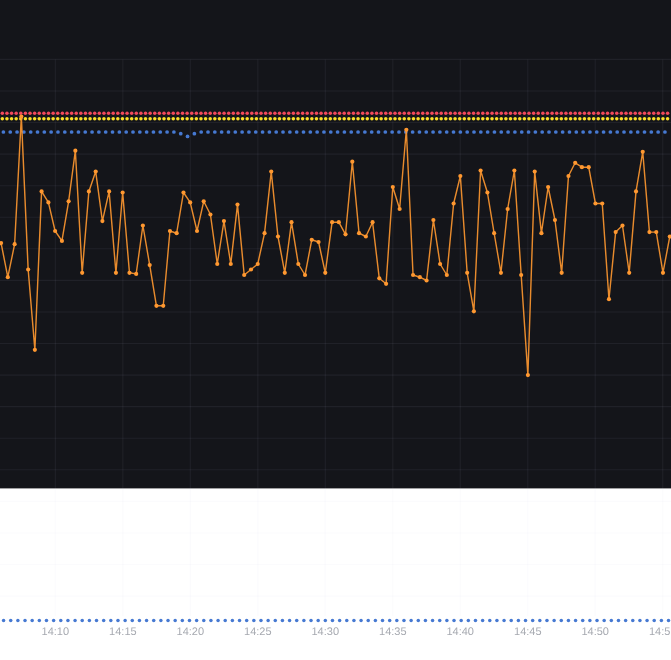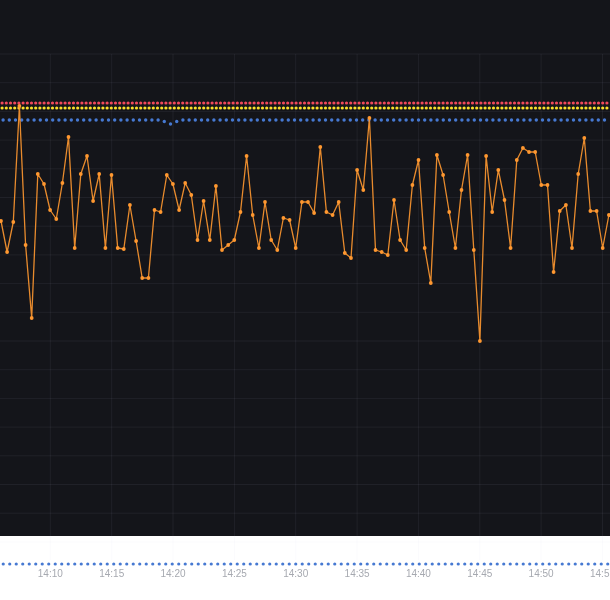--- a/index.html
+++ b/index.html
@@ -1,17 +1,17 @@
 <!DOCTYPE html>
 <html><head>
 <meta charset="utf-8">
 <style>
   html,body{margin:0;padding:0;}
   body{width:610px;height:600px;overflow:hidden;font-family:"Liberation Sans",sans-serif;}
-  .panel{position:relative;width:610px;height:536px;}
+  .panel{position:relative;width:610px;height:444px;}
   svg{display:block;}
   .tick-label{font-size:10px;}
 </style>
 </head>
 <body>
 
 <div class="panel" style="background: rgb(20, 21, 26);">
   <svg id="chart" width="610" height="600" viewBox="0 0 610 600">
       <g stroke="rgba(204,204,220,0.07)" stroke-width="1">
         <line x1="0" x2="610" y1="54" y2="54"></line>

